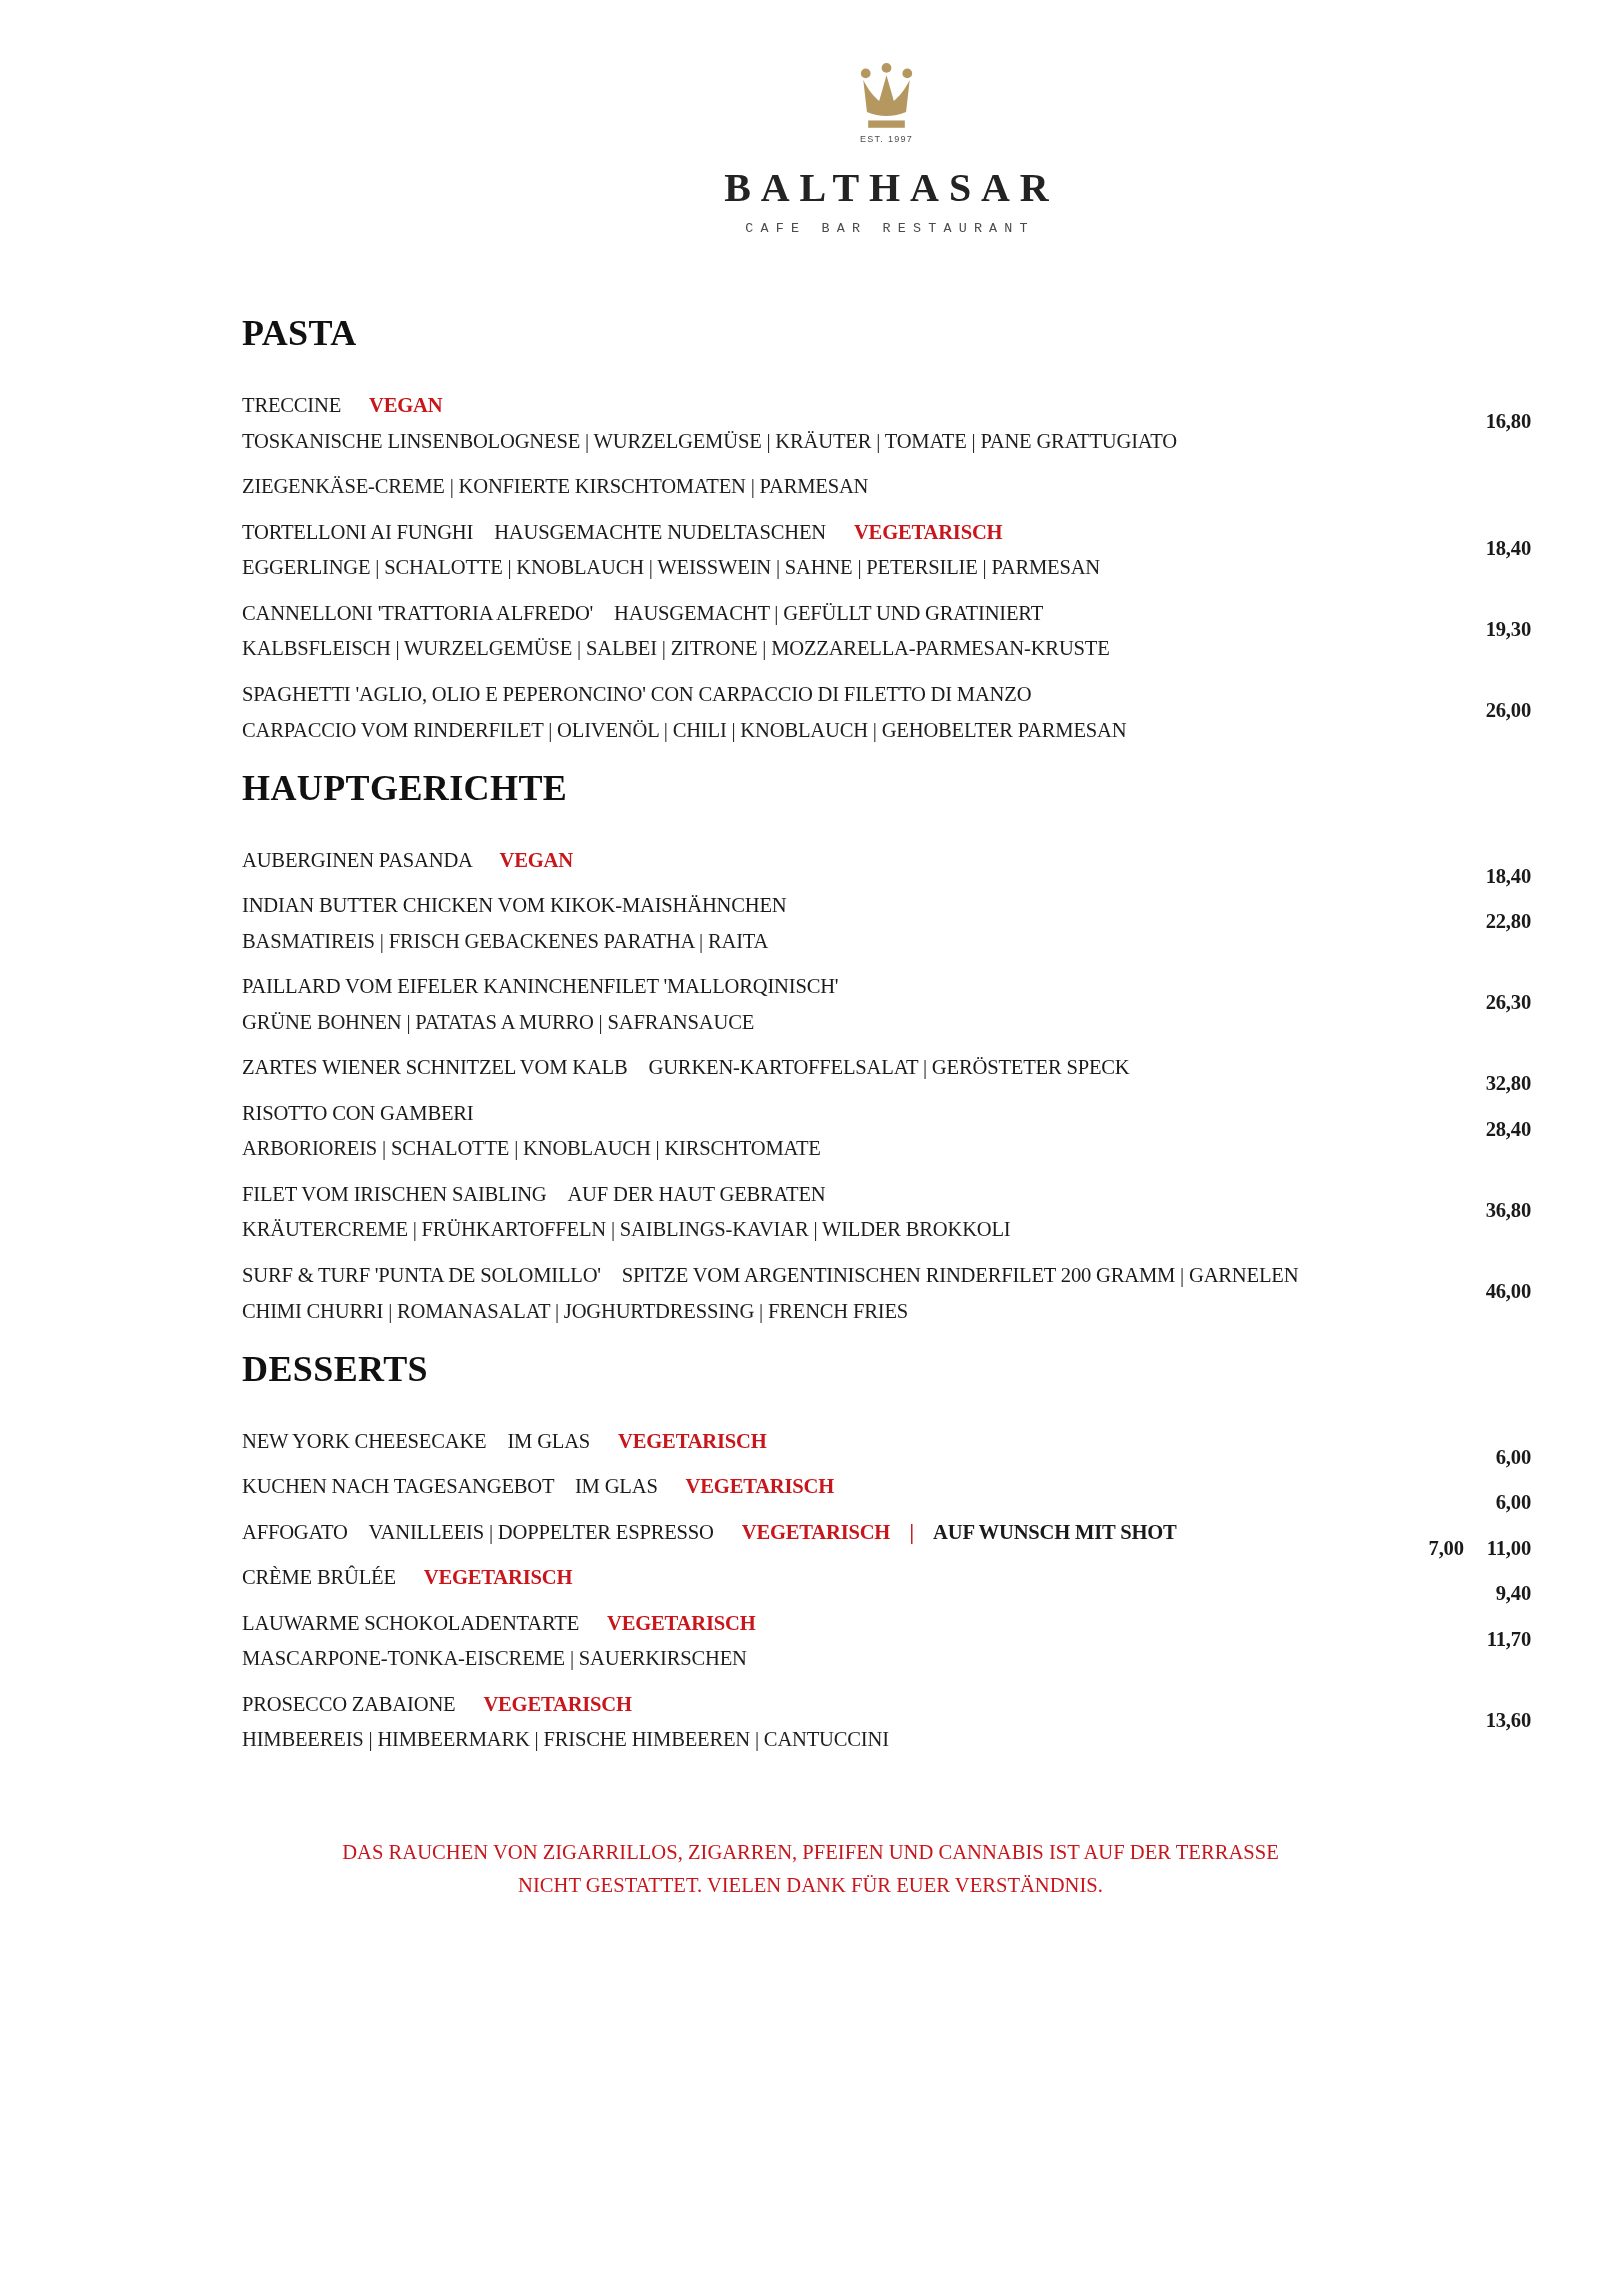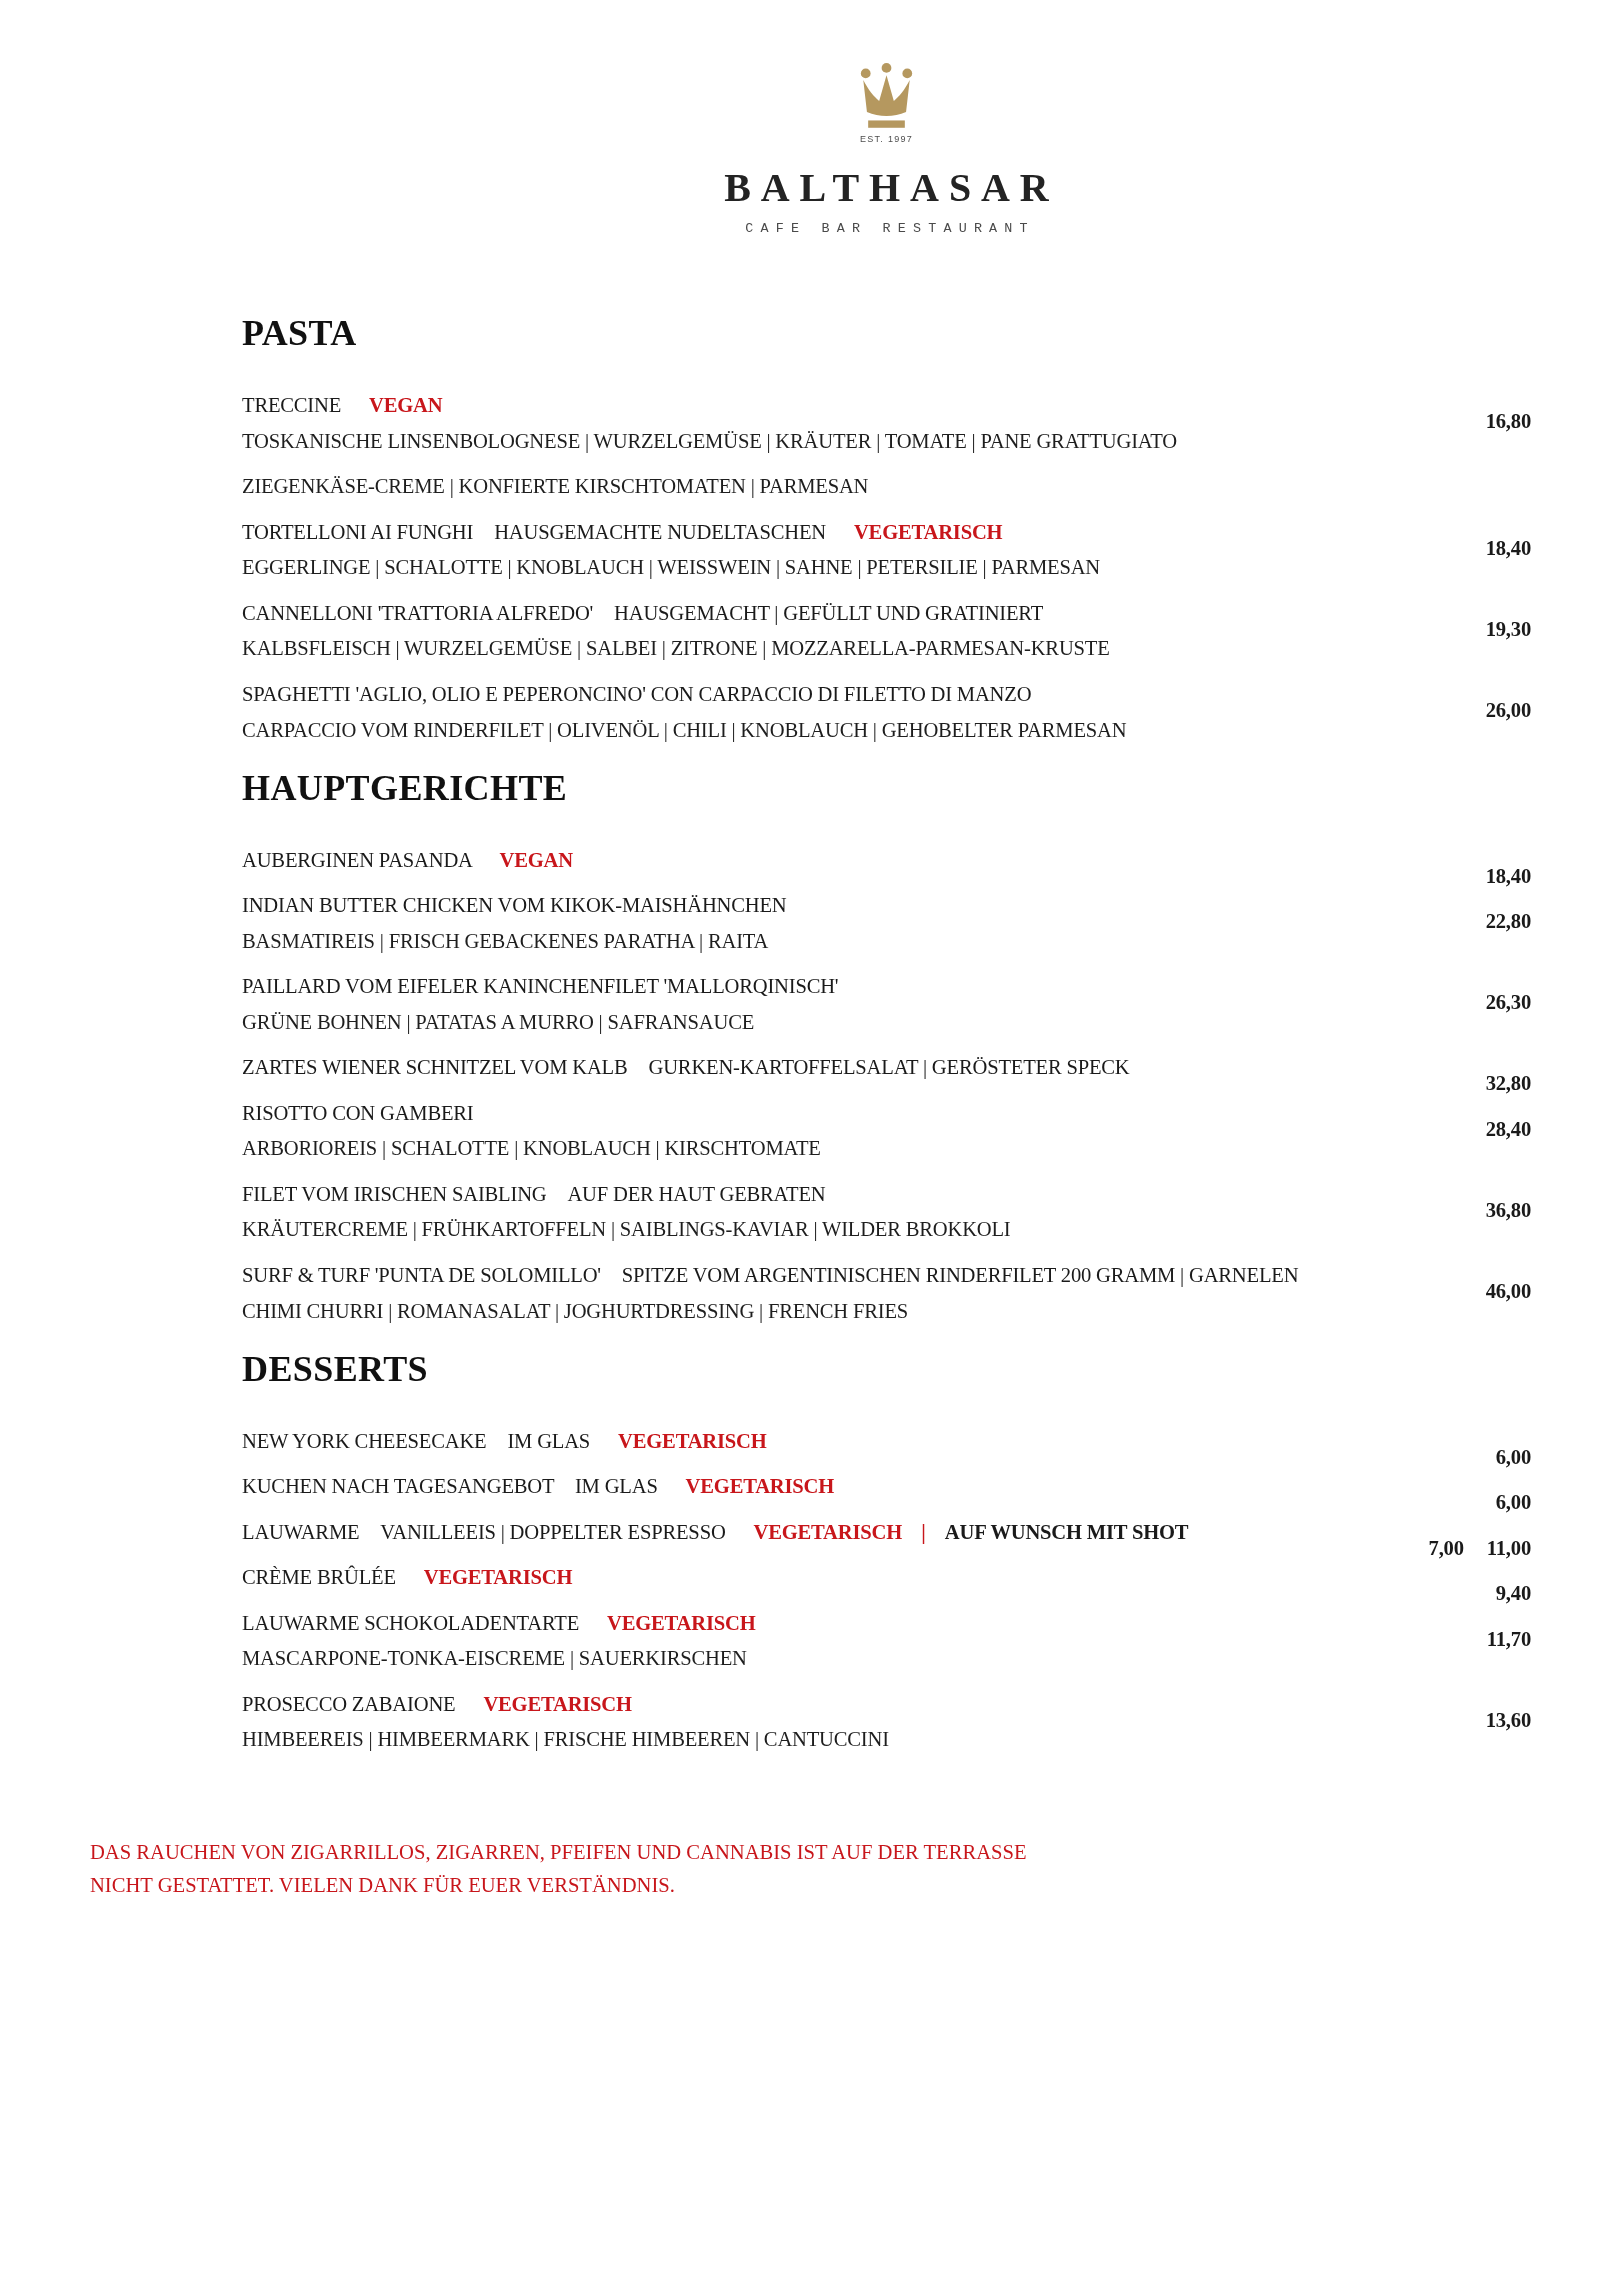--- a/index.html
+++ b/index.html
@@ -70,20 +70,21 @@
     gap: 23px;
     font-weight: 700;
     line-height: 24px;
   }
   .desc { margin-top: 11.6px; line-height: 24px; color: #1e1e1e; }
 
   
   .smoking {
     margin-top: 85px;
     margin-left: -152px;
+    text-align: center;
     color: var(--red, #c8161b);
     font-size: 20.6px;
     line-height: 33px;
   }
   .allergen {
     margin-top: 100px;
     text-align: center;
     color: var(--red, #c8161b);
     font-size: 20.6px;
     font-weight: 700;
@@ -316,21 +317,21 @@
       <span class="prices">
 
         <span>6,00</span>
       </span>
     </div>
 
   </div>
 
   <div class="item">
     <div class="item-head">
-      <span class="nm">LAUWARME</span>
+      <span class="nm">AFFOGATO</span>
       <span class="sfx">VANILLEEIS | DOPPELTER ESPRESSO</span>
       <span class="tag">VEGETARISCH</span>
       <span class="xsep">|</span>
       <span class="xtra">AUF WUNSCH MIT SHOT</span>
       <span class="prices">
         <span>7,00</span>
         <span>11,00</span>
       </span>
     </div>
 

